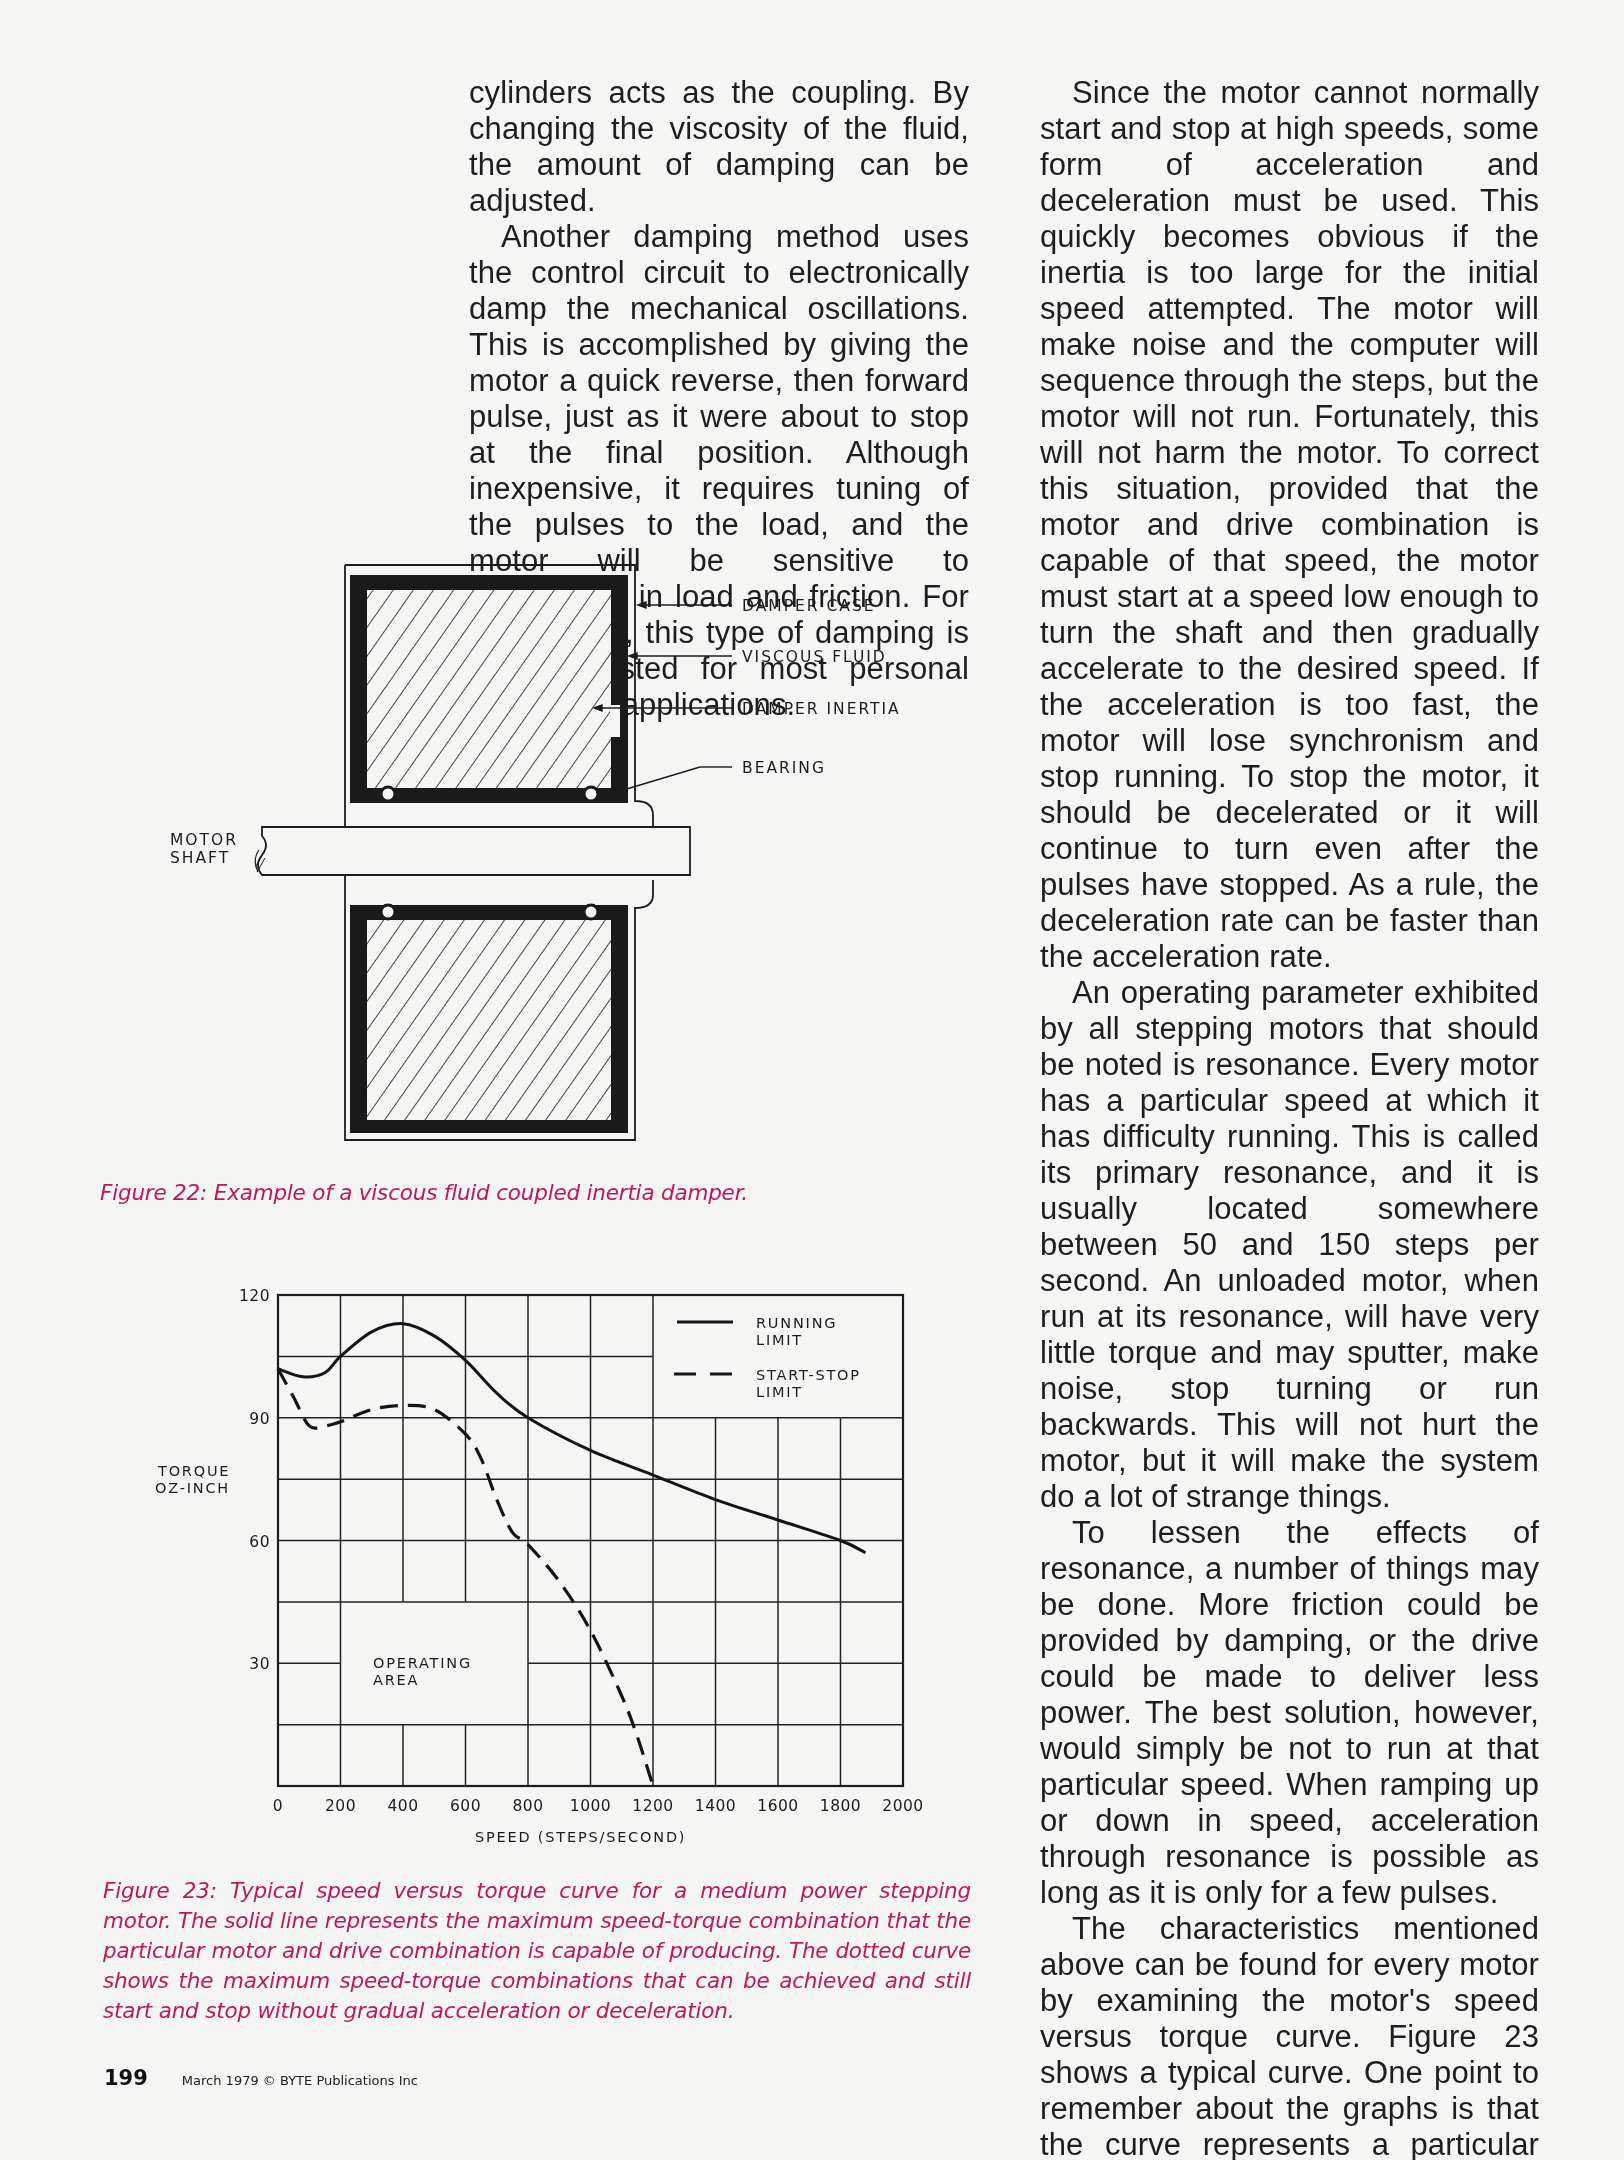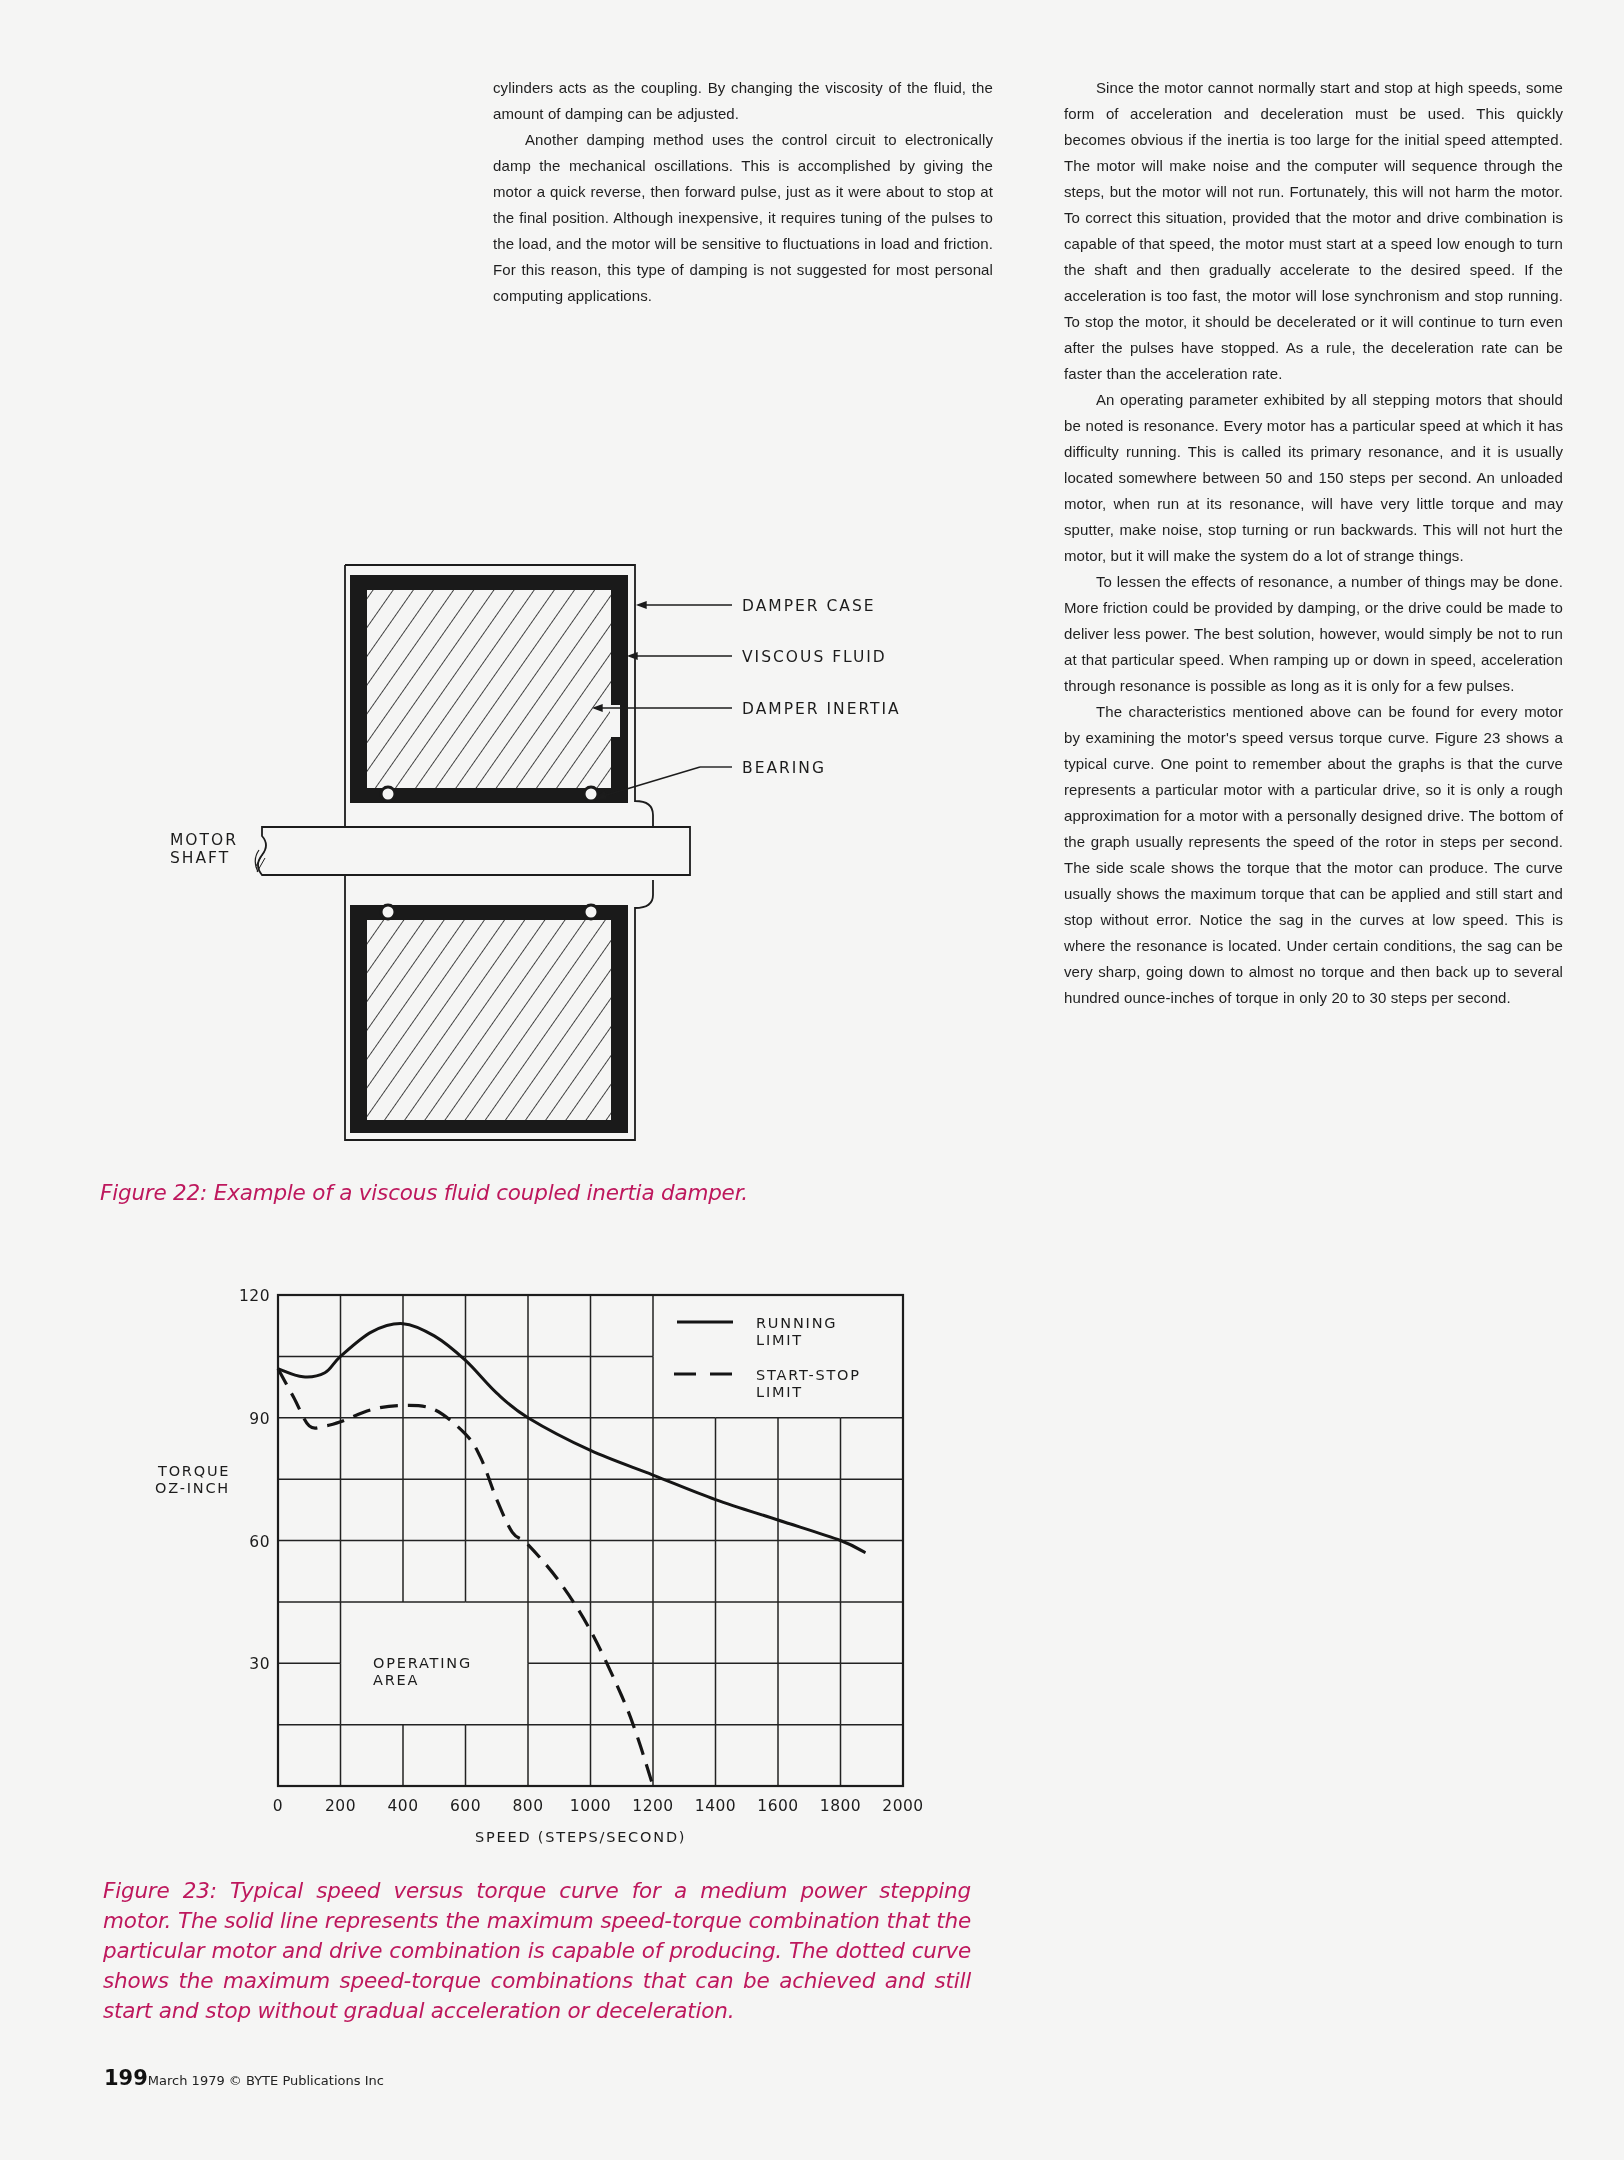--- a/index.html
+++ b/index.html
@@ -2,22 +2,22 @@
 <html><head>
 <meta charset="utf-8">
 <style>
   html, body { margin: 0; padding: 0; }
   body {
     width: 1624px; height: 2160px; position: relative; overflow: hidden;
     background: #f5f5f4; color: #1c1c1c;
     font-family: "Liberation Sans", "DejaVu Sans", sans-serif;
   }
   .col {
-    position: absolute; font-size: 15px; line-height: 26px;
-    text-align: justify; letter-spacing: 0.1px; color: #1e1e1e; margin-left: 24px;
+    position: absolute; font-size: 31px; line-height: 36px;
+    text-align: justify; letter-spacing: 0.1px; color: #1e1e1e;
   }
   .col p { margin: 0; text-indent: 32px; }
   .col p.noindent { text-indent: 0; }
   #col-left { left: 469px; top: 75px; width: 500px; }
   #col-right { left: 1040px; top: 75px; width: 499px; }
 
   .figure-svg { position: absolute; }
   #fig22 { left: 150px; top: 555px; width: 760px; height: 600px; }
   #fig23 { left: 150px; top: 1280px; width: 780px; height: 580px; }
 
@@ -29,21 +29,21 @@
 
   .caption {
     position: absolute; font-family: "DejaVu Sans", sans-serif; font-style: italic;
     font-size: 21.5px; color: #be185d; letter-spacing: -0.2px;
   }
   #cap22 { left: 100px; top: 1180px; width: 700px; }
   #cap23 { left: 103px; top: 1876px; width: 868px; line-height: 30px; text-align: justify; }
 
   .footer { position: absolute; left: 104px; top: 2066px; display: flex; align-items: baseline; }
   .page-num { font-family: "DejaVu Sans", sans-serif; font-weight: bold; font-size: 21px; color: #111; }
-  .footer-note { font-family: "DejaVu Sans", sans-serif; font-size: 13px; color: #222; text-align: right; }
+  .footer-note { font-family: "DejaVu Sans", sans-serif; font-size: 13px; margin-left: 34px; color: #222; text-align: right; }
 </style>
 </head>
 <body>
 
 <div class="col" id="col-left">
   <p class="noindent"><span>cylinders acts as the coupling. By changing the viscosity of the fluid, the amount of damping can be adjusted.</span></p>
   <p><span>Another damping method uses the control circuit to electronically damp the mechanical oscillations. This is accomplished by giving the motor a quick reverse, then forward pulse, just as it were about to stop at the final position. Although inexpensive, it requires tuning of the pulses to the load, and the motor will be sensitive to fluctuations in load and friction. For this reason, this type of damping is not suggested for most personal computing applications.</span></p>
 </div>
 
 <svg class="figure-svg" id="fig22" viewBox="150 555 760 600">

